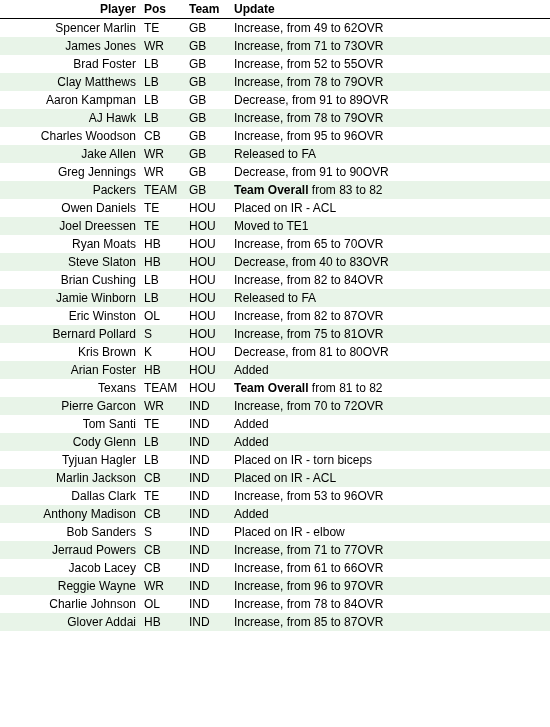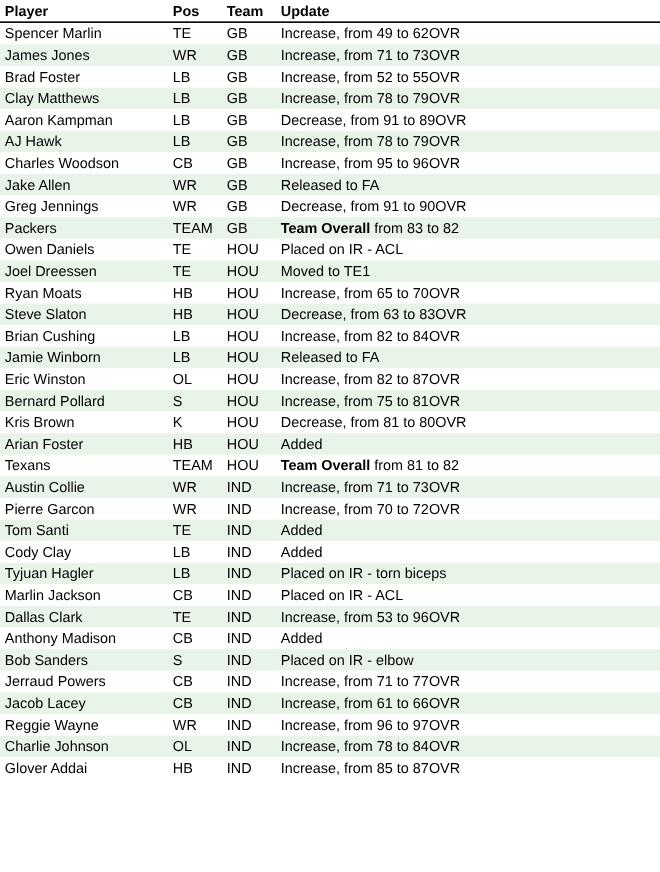--- a/index.html
+++ b/index.html
@@ -26,21 +26,21 @@
     th {
       font-weight: bold;
       border-bottom: 1px solid #000;
     }
     tr:nth-child(even) {
       background-color: #e8f4e8;
     }
     tr:nth-child(odd) {
       background-color: #ffffff;
     }
-    .col-player { width: 140px; }
+    .col-player { width: 140px; text-align: right; }
     .col-pos { width: 45px; margin-left: 32px; }
     .col-team { width: 45px; }
     .col-update { width: auto; }
   </style>
 </head>
 <body>
 
 <table>
   <thead>
     <tr>
@@ -126,21 +126,21 @@
       <tr>
         <td class="col-player">Ryan Moats</td>
         <td class="col-pos">HB</td>
         <td class="col-team">HOU</td>
         <td class="col-update">Increase, from 65 to 70OVR</td>
       </tr>
       <tr>
         <td class="col-player">Steve Slaton</td>
         <td class="col-pos">HB</td>
         <td class="col-team">HOU</td>
-        <td class="col-update">Decrease, from 63 to 83OVR</td>
+        <td class="col-update">Decrease, from 40 to 83OVR</td>
       </tr>
       <tr>
         <td class="col-player">Brian Cushing</td>
         <td class="col-pos">LB</td>
         <td class="col-team">HOU</td>
         <td class="col-update">Increase, from 82 to 84OVR</td>
       </tr>
       <tr>
         <td class="col-player">Jamie Winborn</td>
         <td class="col-pos">LB</td>
@@ -171,39 +171,33 @@
         <td class="col-team">HOU</td>
         <td class="col-update">Added</td>
       </tr>
       <tr>
         <td class="col-player">Texans</td>
         <td class="col-pos">TEAM</td>
         <td class="col-team">HOU</td>
         <td class="col-update"><strong>Team Overall</strong> from 81 to 82</td>
       </tr>
       <tr>
-        <td class="col-player">Austin Collie</td>
-        <td class="col-pos">WR</td>
-        <td class="col-team">IND</td>
-        <td class="col-update">Increase, from 71 to 73OVR</td>
-      </tr>
-      <tr>
         <td class="col-player">Pierre Garcon</td>
         <td class="col-pos">WR</td>
         <td class="col-team">IND</td>
         <td class="col-update">Increase, from 70 to 72OVR</td>
       </tr>
       <tr>
         <td class="col-player">Tom Santi</td>
         <td class="col-pos">TE</td>
         <td class="col-team">IND</td>
         <td class="col-update">Added</td>
       </tr>
       <tr>
-        <td class="col-player">Cody Clay</td>
+        <td class="col-player">Cody Glenn</td>
         <td class="col-pos">LB</td>
         <td class="col-team">IND</td>
         <td class="col-update">Added</td>
       </tr>
       <tr>
         <td class="col-player">Tyjuan Hagler</td>
         <td class="col-pos">LB</td>
         <td class="col-team">IND</td>
         <td class="col-update">Placed on IR - torn biceps</td>
       </tr>

